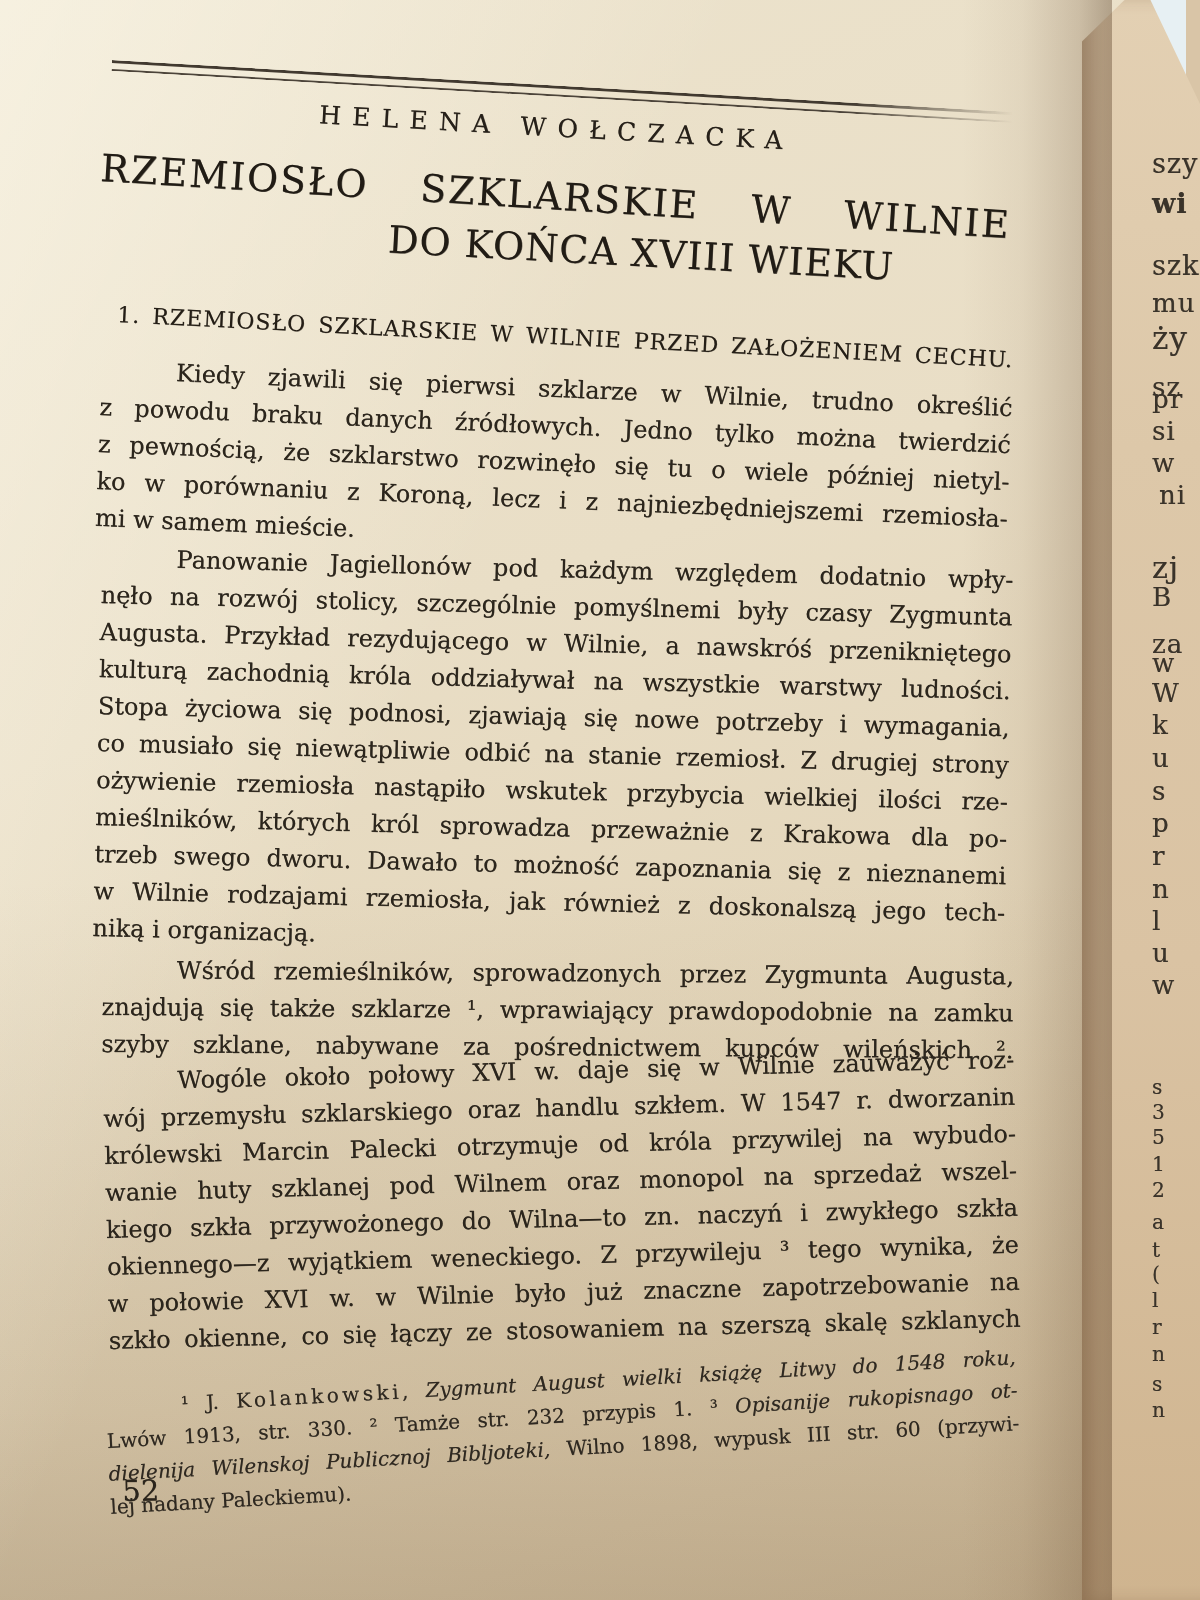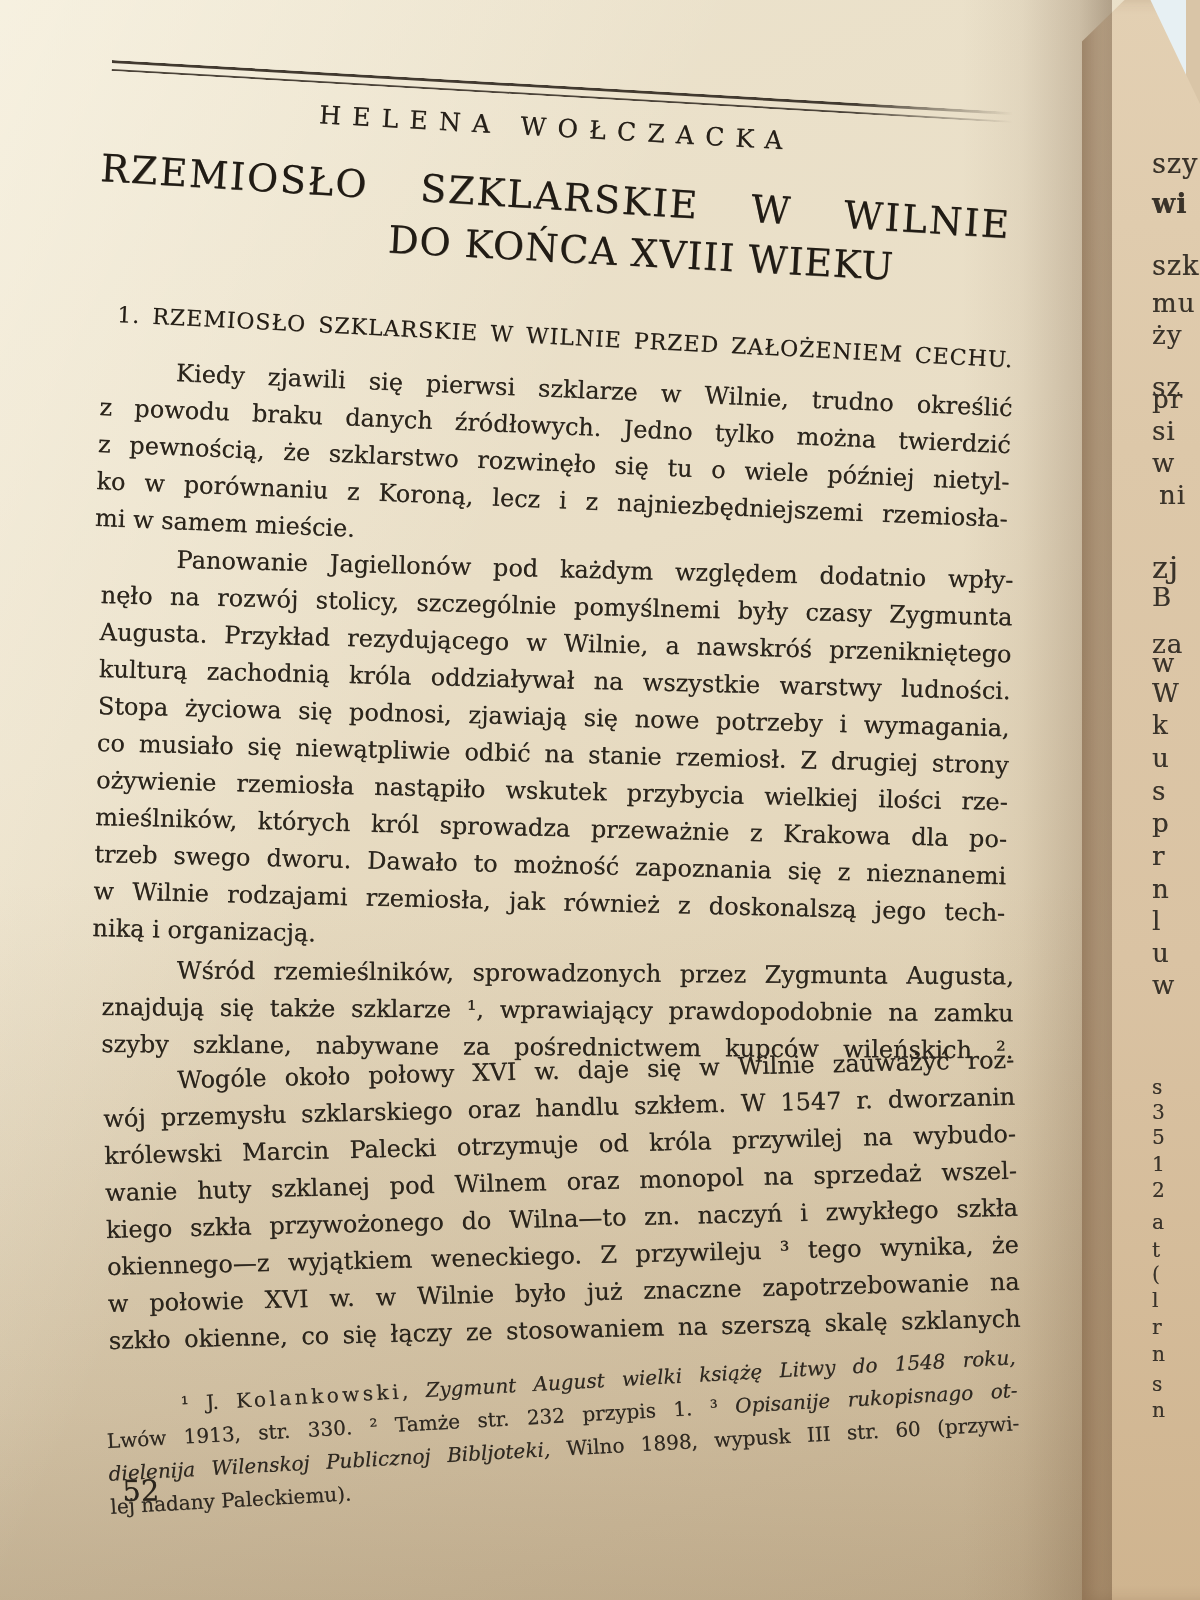--- a/index.html
+++ b/index.html
@@ -73,21 +73,21 @@
 
   <div class="sky-gap" style="background: rgb(231, 240, 243);"></div>
   <div class="outer-page-edge"></div>
   <div class="facing-page"></div>
   <div class="gutter-shadow"></div>
   <div class="fragments">
       <span style="top: 148px; font-size: 27px;">szy</span>
       <span style="top: 188px; font-size: 27px; font-weight: bold;">wi</span>
       <span style="top: 228px; font-size: 27px; margin-top: 22px;">szk</span>
       <span style="top: 288px; font-size: 26px;">mu</span>
-      <span style="top: 320px; font-size: 26px; text-align: right;">ży</span>
+      <span style="top: 320px; font-size: 31px; text-align: right;">ży</span>
       <span style="top: 372px; font-size: 26px;">sz</span>
       <span style="top: 384px; font-size: 26px;">pr</span>
       <span style="top: 416px; font-size: 26px;">si</span>
       <span style="top: 448px; font-size: 26px;">w</span>
       <span style="top: 480px; font-size: 26px; margin-left: 7px;">ni</span>
       <span style="top: 550px; font-size: 30px;">zj</span>
       <span style="top: 582px; font-size: 26px;">B</span>
       <span style="top: 629px; font-size: 26px;">za</span>
       <span style="top: 648px; font-size: 26px;">w</span>
       <span style="top: 678px; font-size: 26px;">W</span>

